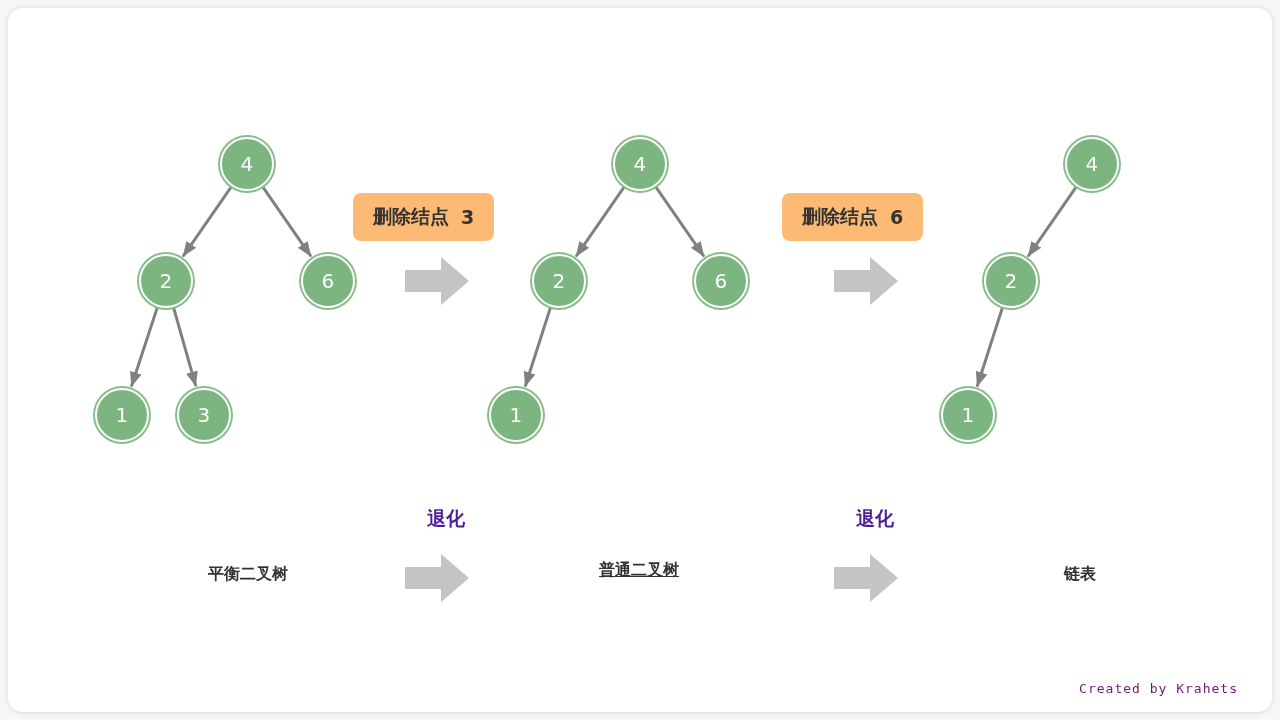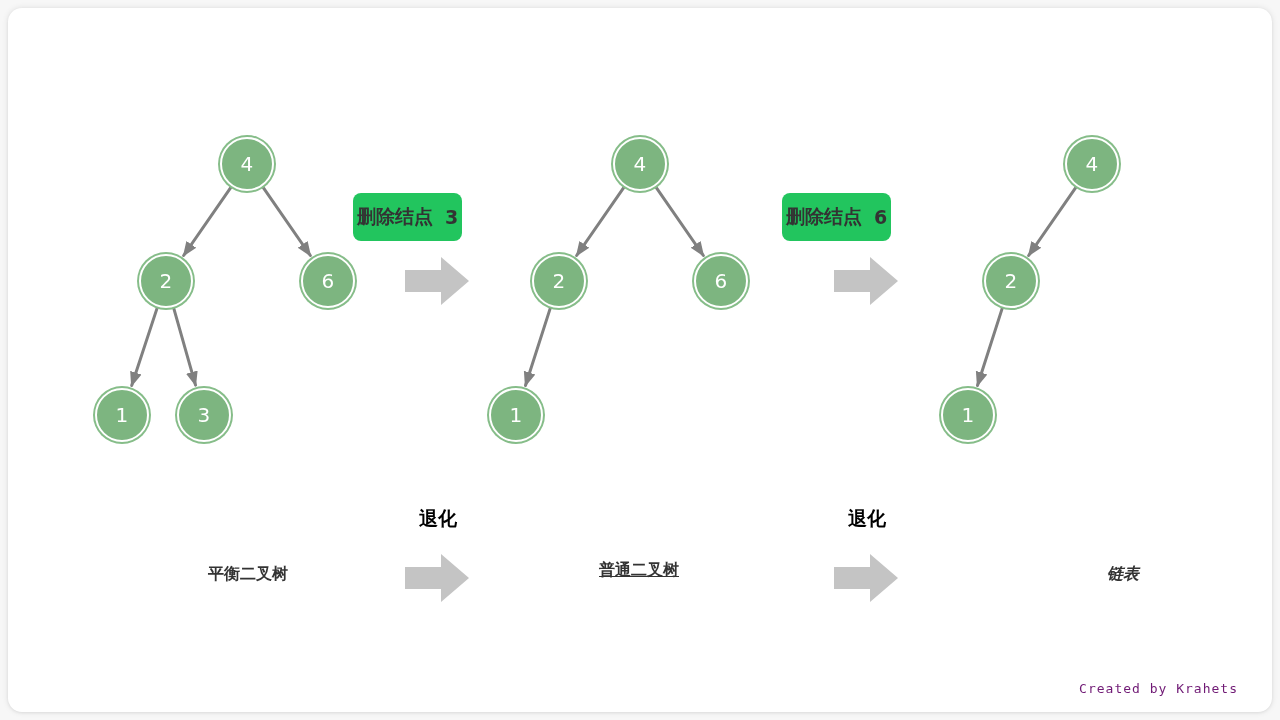--- a/index.html
+++ b/index.html
@@ -57,27 +57,27 @@
     letter-spacing: 0.5px;
     font-family: "DejaVu Sans", "Liberation Sans", sans-serif;
   }
 
   
   .chip {
     position: absolute;
     display: flex;
     align-items: center;
     justify-content: center;
-    background: #22c55e;
+    background: #fdba74;
     border-radius: 8px;
     color: #333333;
     font-size: 19px;
     font-weight: bold;
     height: 48px;
-    padding: 0 4px;
+    padding: 0 20px;
     box-sizing: border-box;
     white-space: nowrap;
     font-family: "DejaVu Sans", "Liberation Sans", sans-serif;
   }
   .chip .chip-num {
     margin-left: 12px;
   }
 
   
   .block-arrow {
@@ -91,26 +91,27 @@
     position: absolute;
     color: #333333;
     font-size: 16px;
     font-weight: bold;
     white-space: nowrap;
     transform: translateX(-50%);
     font-family: "DejaVu Sans", "Liberation Sans", sans-serif;
   }
   .degrade-label {
     position: absolute;
-    color: #000000;
+    color: #4c1d95;
     font-size: 19px;
     font-weight: bold;
     white-space: nowrap;
     transform: translateX(-50%);
     font-family: "DejaVu Sans", "Liberation Sans", sans-serif;
+    margin-left: 8px;
   }
 
   
   #watermark {
     position: absolute;
     right: 42px;
     bottom: 24px;
     color: #701a75;
     font-size: 13px;
     letter-spacing: 1px;
@@ -202,16 +203,16 @@
 
   <svg class="block-arrow" style="left:405px; top:552px;" viewBox="0 0 64 52" xmlns="http://www.w3.org/2000/svg">
     <path d="M0 15 L36 15 L36 2 L64 26 L36 50 L36 37 L0 37 Z" fill="#c4c4c4"></path>
   </svg>
   <svg class="block-arrow" style="left:834px; top:552px;" viewBox="0 0 64 52" xmlns="http://www.w3.org/2000/svg">
     <path d="M0 15 L36 15 L36 2 L64 26 L36 50 L36 37 L0 37 Z" fill="#c4c4c4"></path>
   </svg>
 
   <div class="caption" style="left:248px; top:564px;">平衡二叉树</div>
   <div class="caption" style="left:639px; top:560px;text-decoration:underline;">普通二叉树</div>
-  <div class="caption" style="left:1123px; top:564px;font-style:italic;">链表</div>
+  <div class="caption" style="left:1080px; top:564px;">链表</div>
 
   <div id="watermark">Created by Krahets</div>
 </div>
 
 </body></html>

